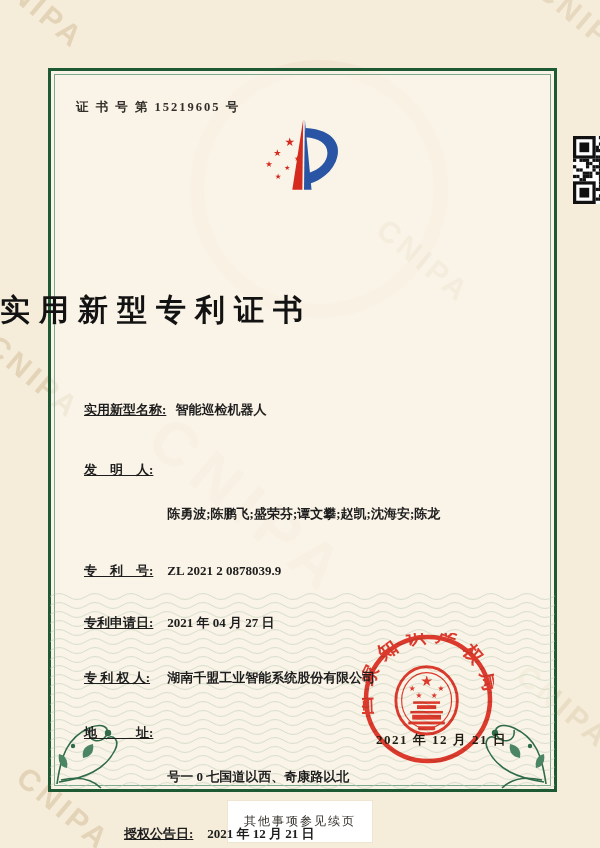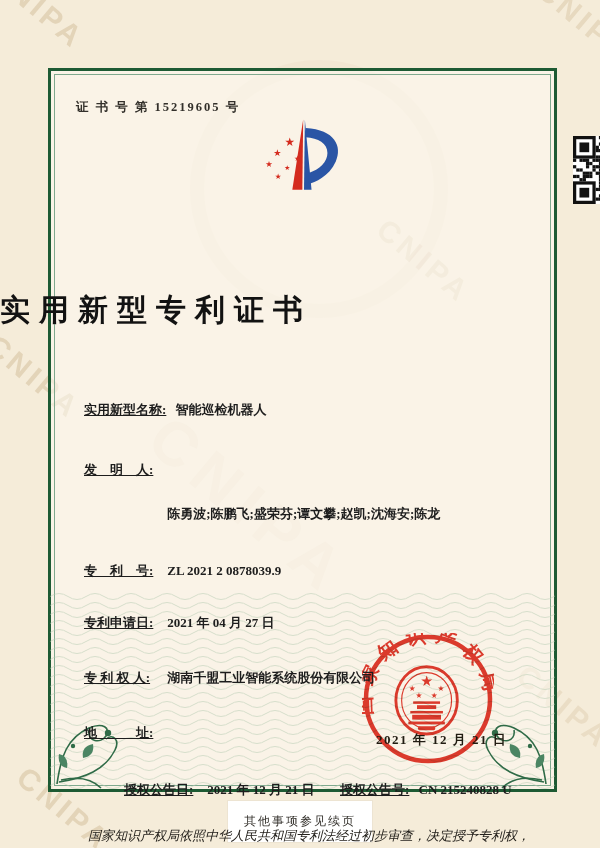--- a/index.html
+++ b/index.html
@@ -285,30 +285,27 @@
   </div>
 
   <div class="frow z" style="top:394px;">
     <span class="flabel">专 利 权 人:</span>
     <span class="fval">湖南千盟工业智能系统股份有限公司</span>
   </div>
 
   <div class="frow z" style="top:429px;">
     <span class="flabel">地　　　址:</span>
     <span class="fval">
+      <span class="ln">号一 0 七国道以西、奇康路以北</span>
     </span>
   </div>
 
   <div class="frow z" style="top:466px;width:470px;margin-left:40px;">
     <span class="flabel">授权公告日:</span>
     <span class="fval">2021 年 12 月 21 日</span>
-    <span class="pair2">
-      <span class="flabel" style="min-width:0;">授权公告号:</span>
-      <span class="fval">CN 215240828 U</span>
-    </span>
   </div>
 
   
   <div class="paras z">
     <p>国家知识产权局依照中华人民共和国专利法经过初步审查，决定授予专利权，颁发实用新型专利证书并在专利登记簿上予以登记。专利权自授权公告之日起生效。专利权期限为十年，自申请日起算。</p>
 
   </div>
 
   
   

